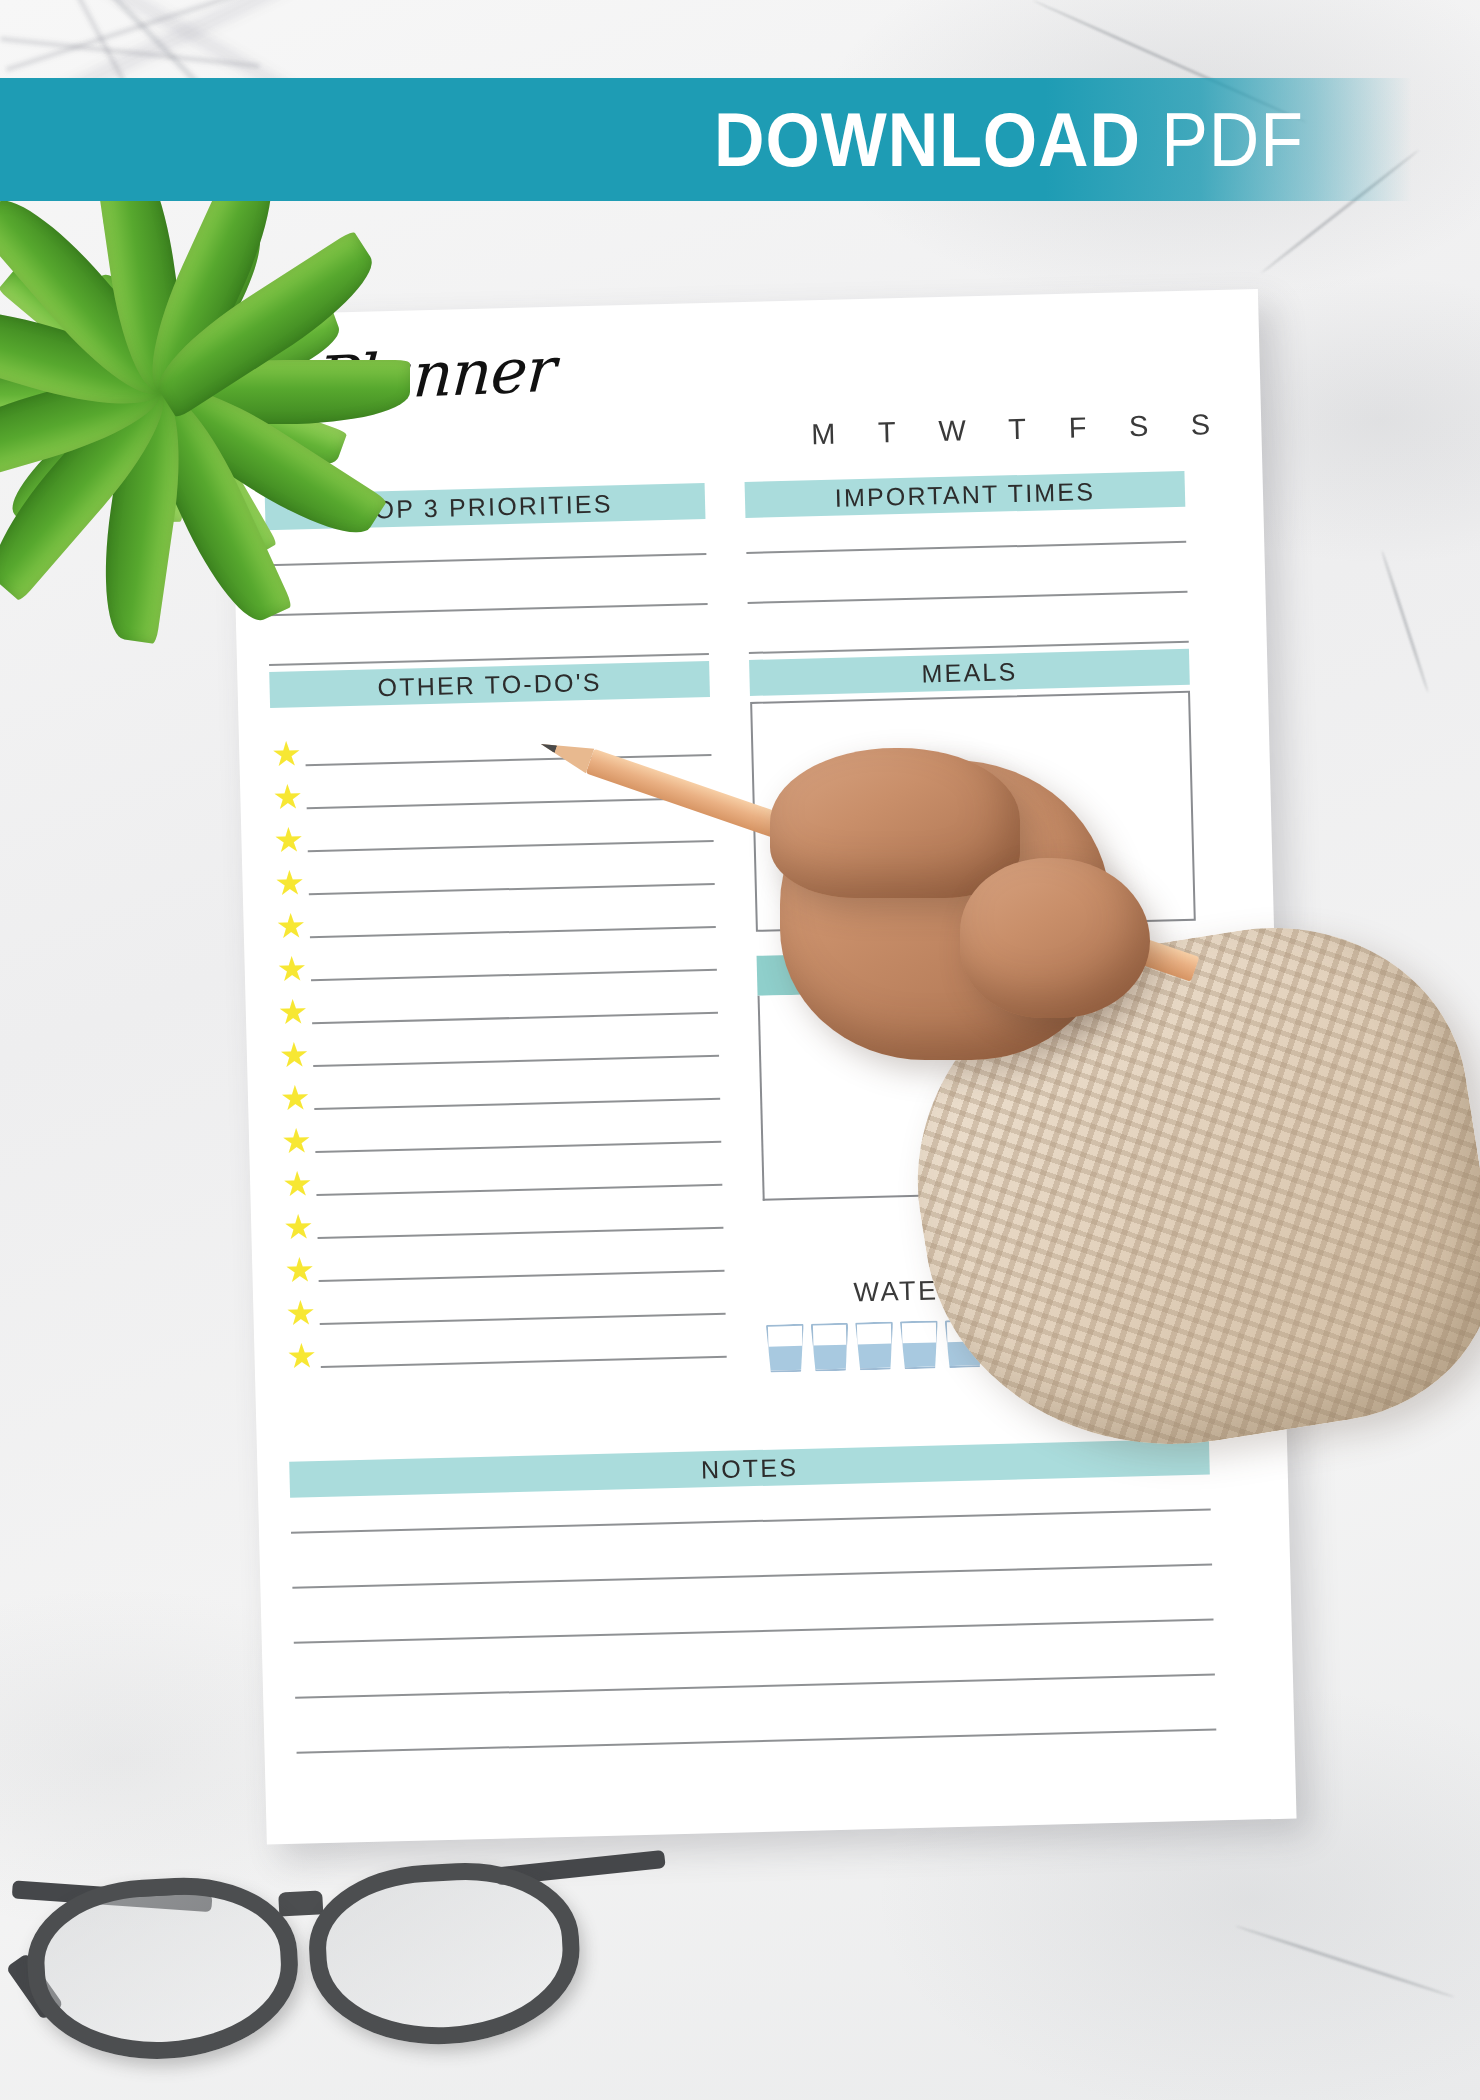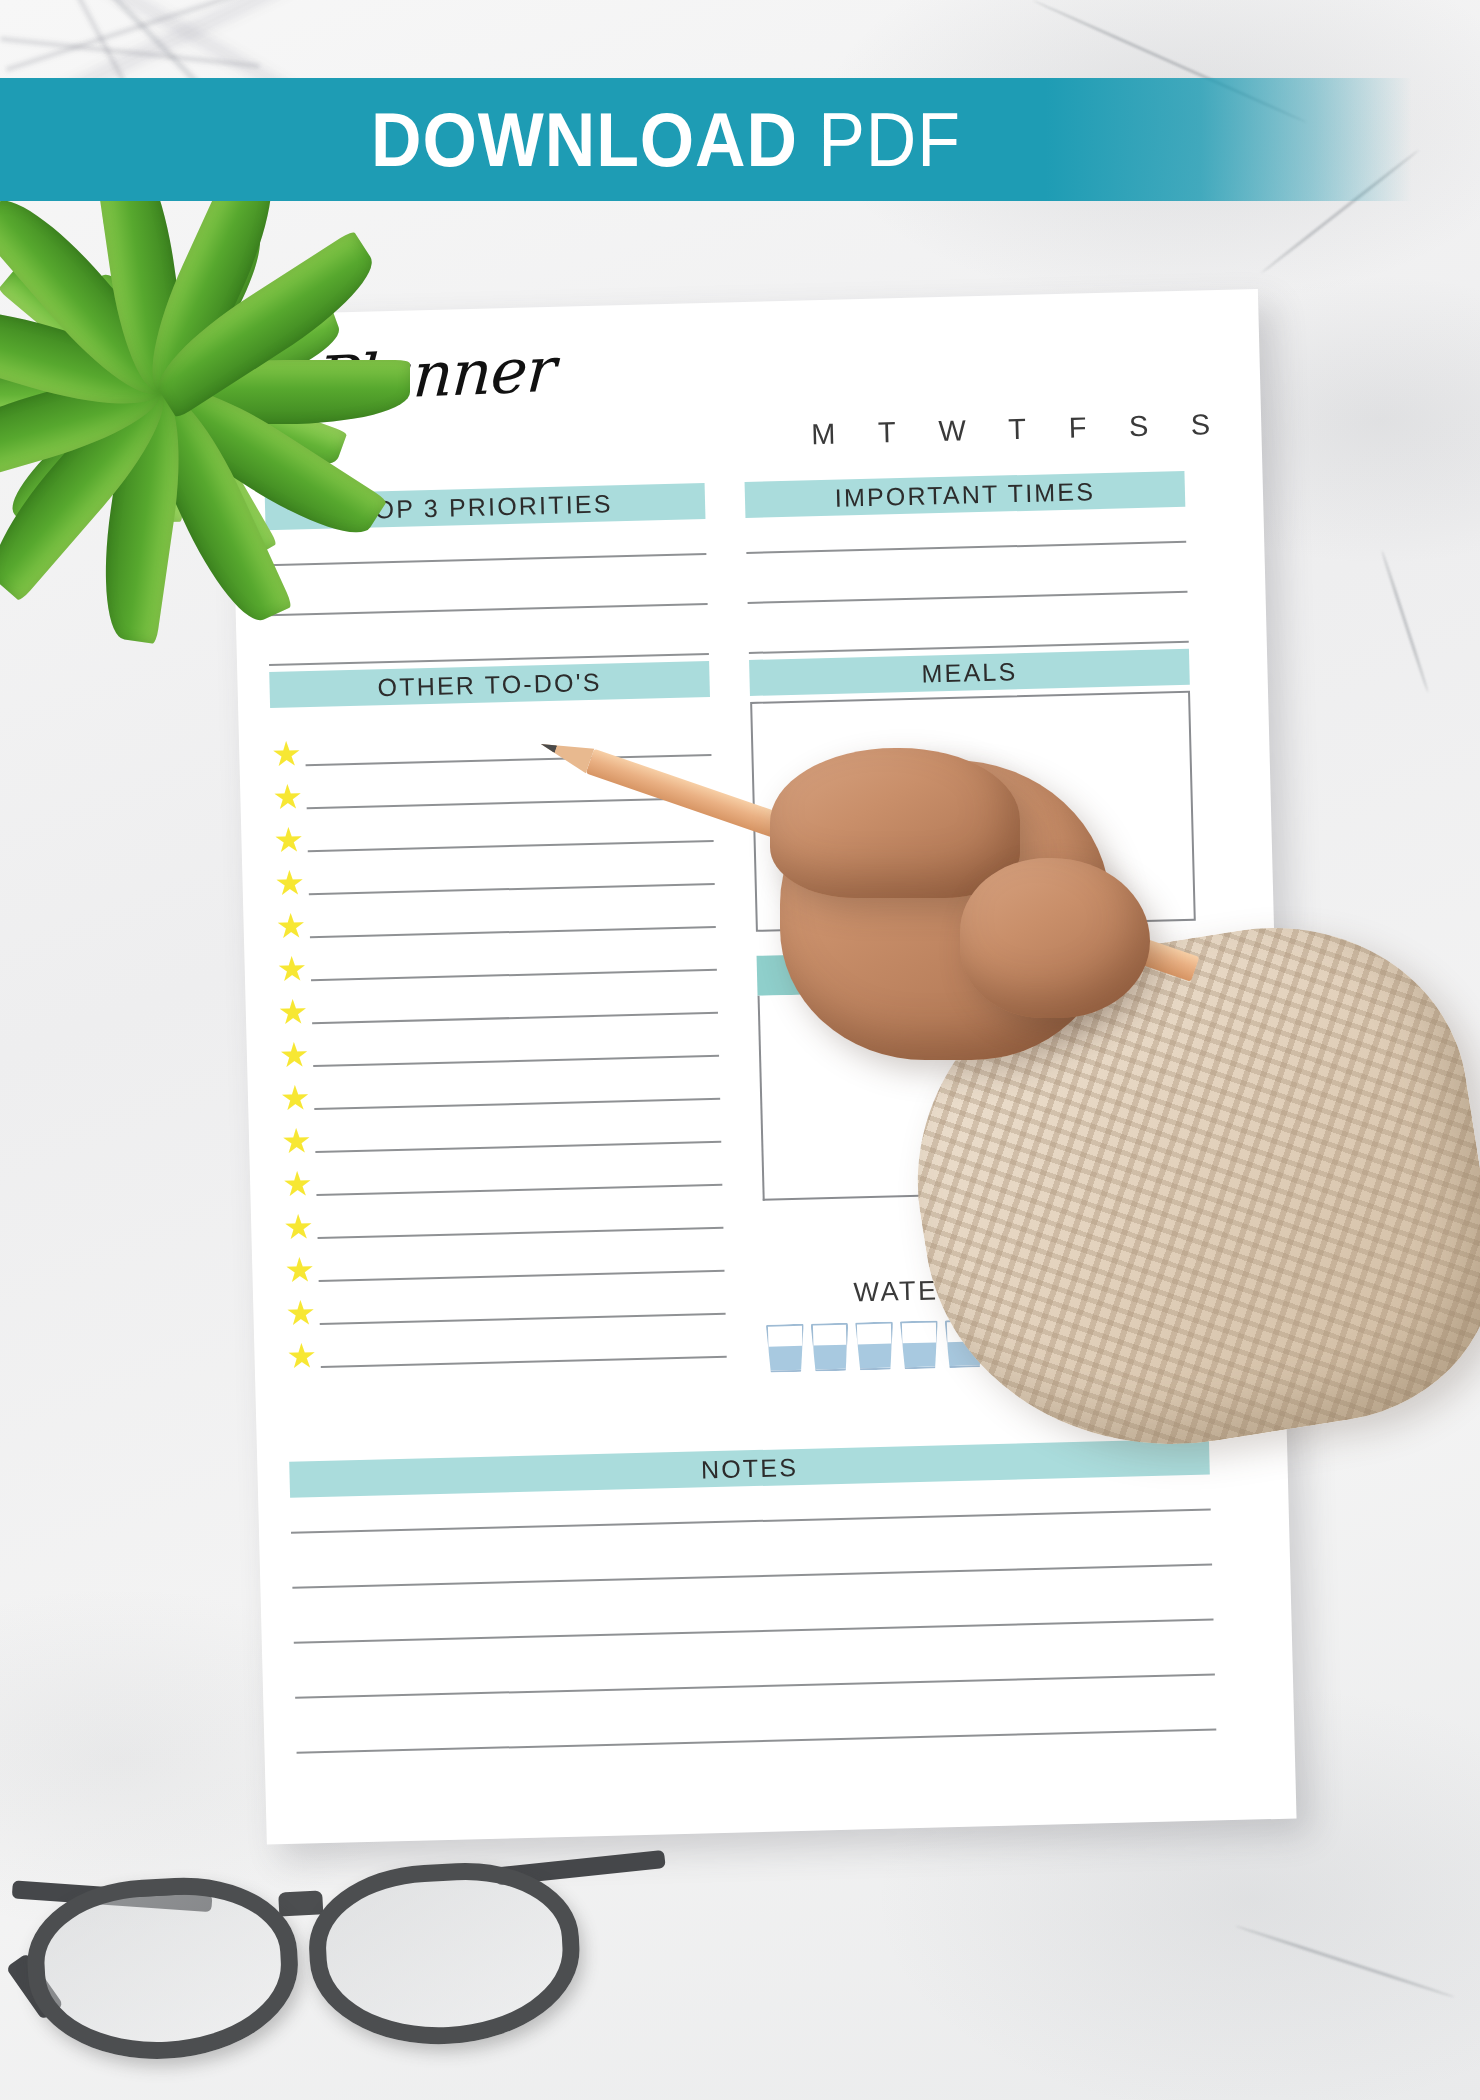--- a/index.html
+++ b/index.html
@@ -45,21 +45,21 @@
     position: absolute;
     left: 0; top: 78px;
     width: 1412px; height: 123px;
     background: linear-gradient(to right,
       #1e9cb4 0%, #1e9cb4 74%,
       rgba(30,156,180,0.82) 85%,
       rgba(30,156,180,0.42) 93%,
       rgba(30,156,180,0.0) 100%);
     display: flex;
     align-items: center;
-    justify-content: center;
+    justify-content: flex-end;
     z-index: 40;
   }
   #banner .btxt {
     color: #ffffff;
     font-size: 76px;
     letter-spacing: 1px;
     line-height: 1;
     white-space: nowrap;
     transform: scaleX(0.92);
     padding-right: 86px;

